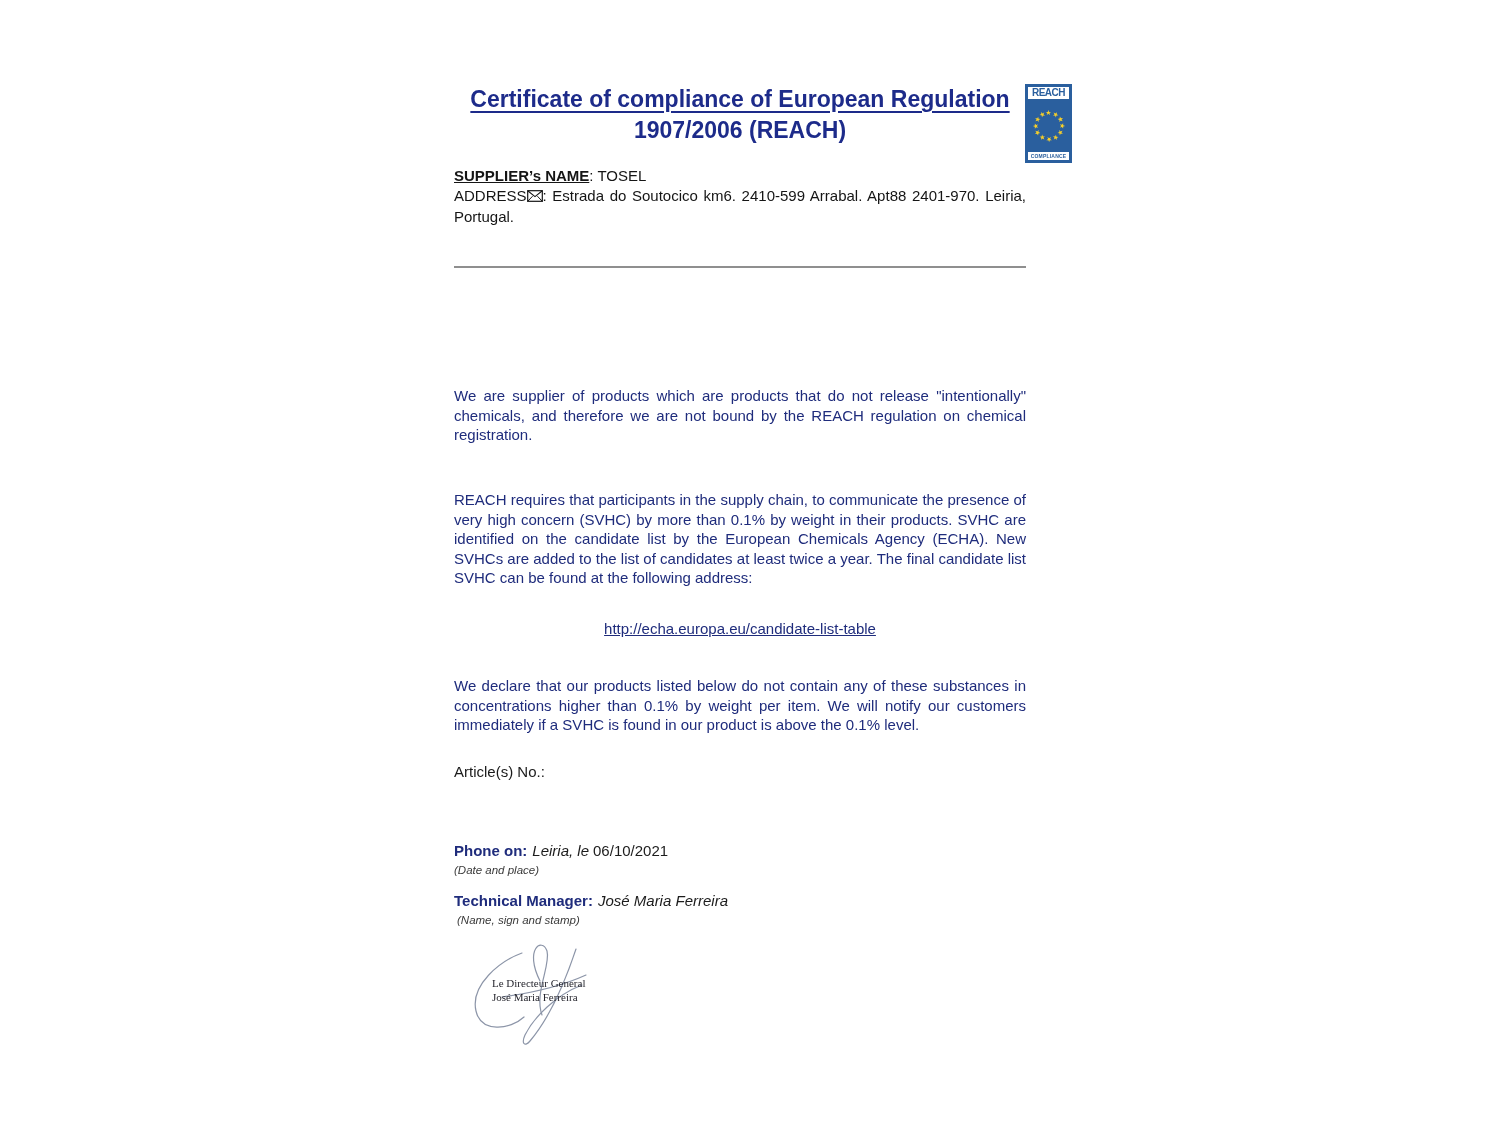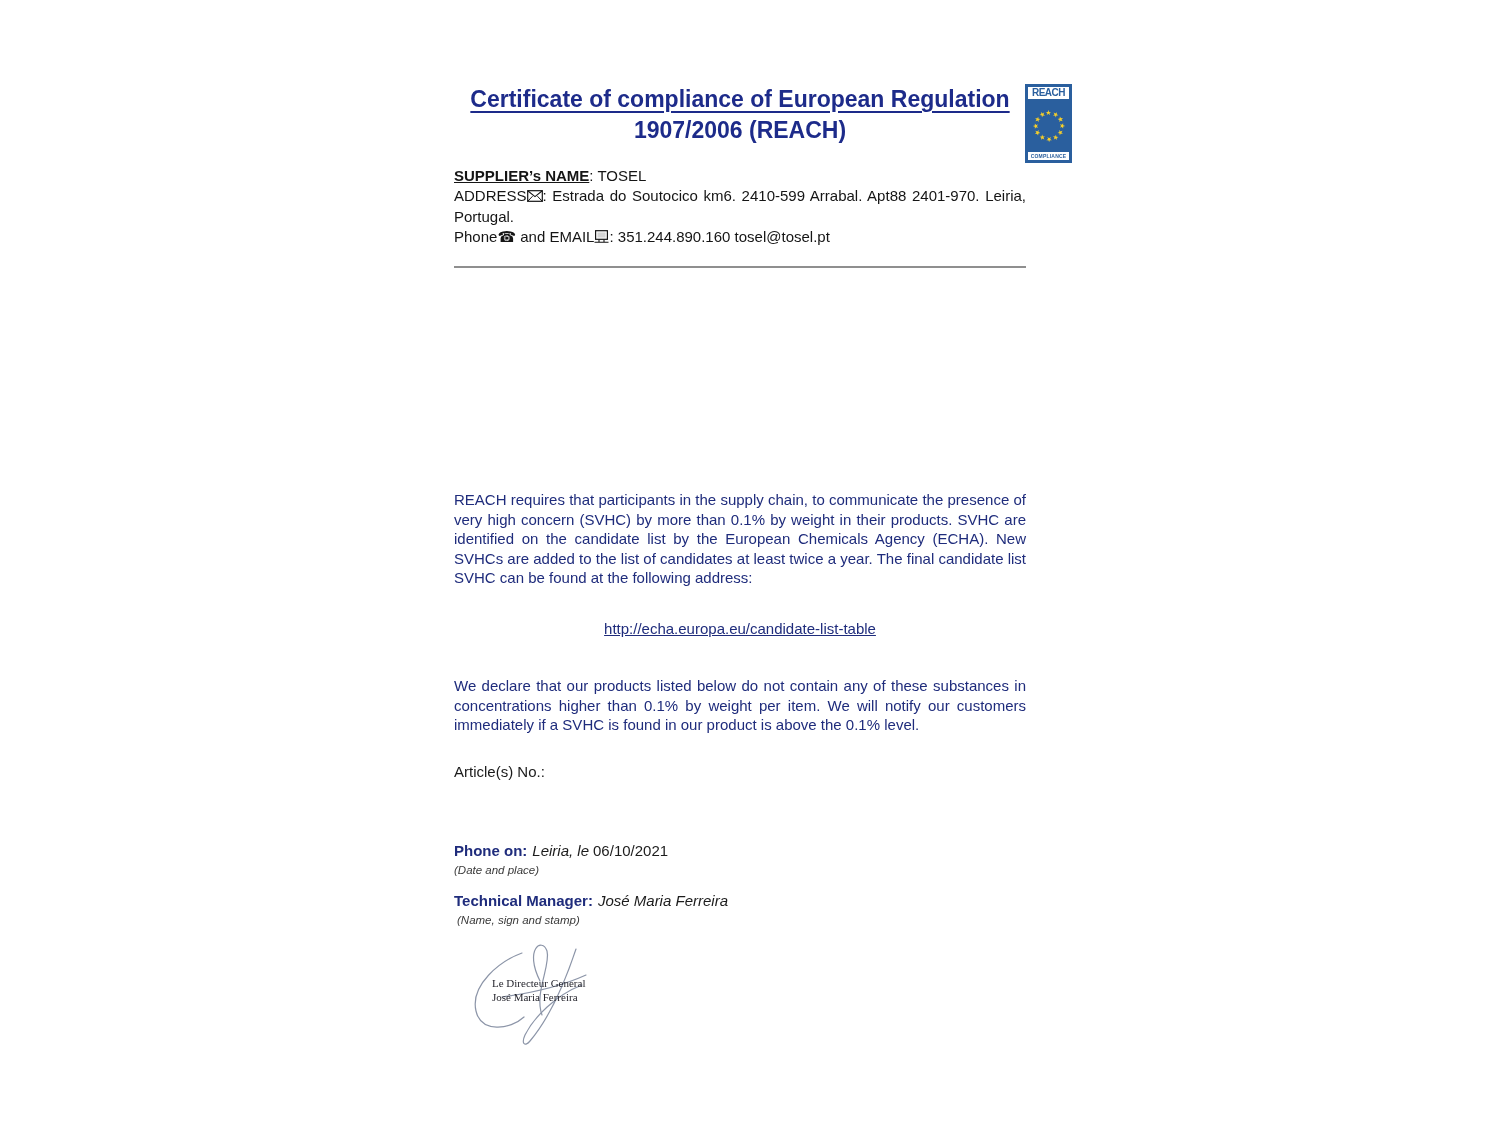--- a/index.html
+++ b/index.html
@@ -73,29 +73,25 @@
       <span>1907/2006 (REACH)</span>
     </div>
 
     <div class="supplier">
       <div><span class="lblu">SUPPLIER’s NAME</span><span class="lblb" style="font-weight:bold;">​</span><span>: TOSEL</span></div>
       <div class="addr"><span>ADDRESS</span><span class="gicon"><svg width="16" height="12" viewBox="0 0 16 12">
               <rect x="0.7" y="0.7" width="14.6" height="10.6" fill="none" stroke="#151515" stroke-width="1.2"></rect>
               <path d="M0.7,0.7 L8,6.6 L15.3,0.7" fill="none" stroke="#151515" stroke-width="1.1"></path>
               <path d="M0.7,11.3 L5.6,6.2 M15.3,11.3 L10.4,6.2" fill="none" stroke="#151515" stroke-width="1.0"></path>
             </svg></span><span>: Estrada do Soutocico km6. 2410-599 Arrabal. Apt88 2401-970. Leiria, Portugal.</span></div>
-      <div><span>Phone</span><span class="phone-glyph">☎</span><span> and EMAIL</span><span class="gicon"><svg width="15" height="13" viewBox="0 0 15 13">
-              <rect x="1.6" y="0.7" width="11.8" height="8.6" fill="none" stroke="#151515" stroke-width="1.2"></rect>
-              <rect x="3.4" y="2.4" width="8.2" height="5.2" fill="#151515" opacity="0.18"></rect>
-              <path d="M0.5,12.3 h14 M5,9.6 v2.2 M10,9.6 v2.2" fill="none" stroke="#151515" stroke-width="1.1"></path>
-            </svg></span><span>: 351.244.890.160 tosel@tosel.pt</span></div>
     </div>
 
     <div class="rule"></div>
 
+    <div class="para p2">We are supplier of products which are products that do not release "intentionally" chemicals, and therefore we are not bound by the REACH regulation on chemical registration.</div>
     <div class="para p3">REACH requires that participants in the supply chain, to communicate the presence of very high concern (SVHC) by more than 0.1% by weight in their products. SVHC are identified on the candidate list by the European Chemicals Agency (ECHA). New SVHCs are added to the list of candidates at least twice a year. The final candidate list SVHC can be found at the following address:</div>
 
     <div class="link-line">
       <a href="#">http://echa.europa.eu/candidate-list-table</a>
     </div>
 
     <div class="para p4">We declare that our products listed below do not contain any of these substances in concentrations higher than 0.1% by weight per item. We will notify our customers immediately if a SVHC is found in our product is above the 0.1% level.</div>
 
     <div class="articles">Article(s) No.:</div>
 

